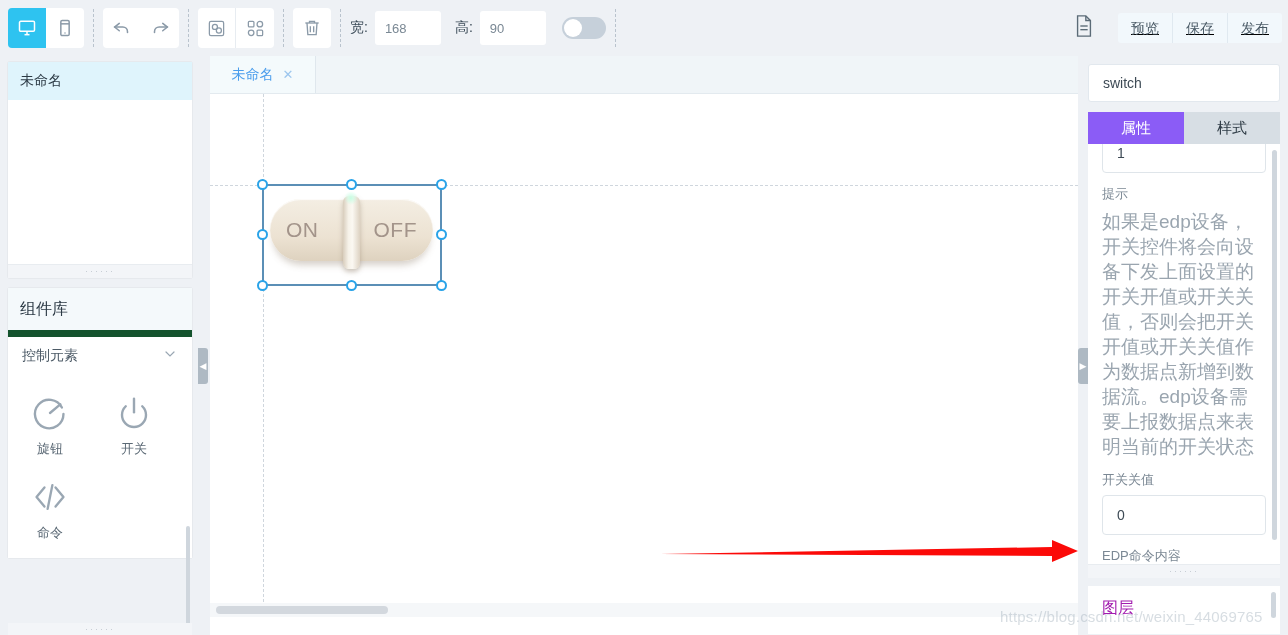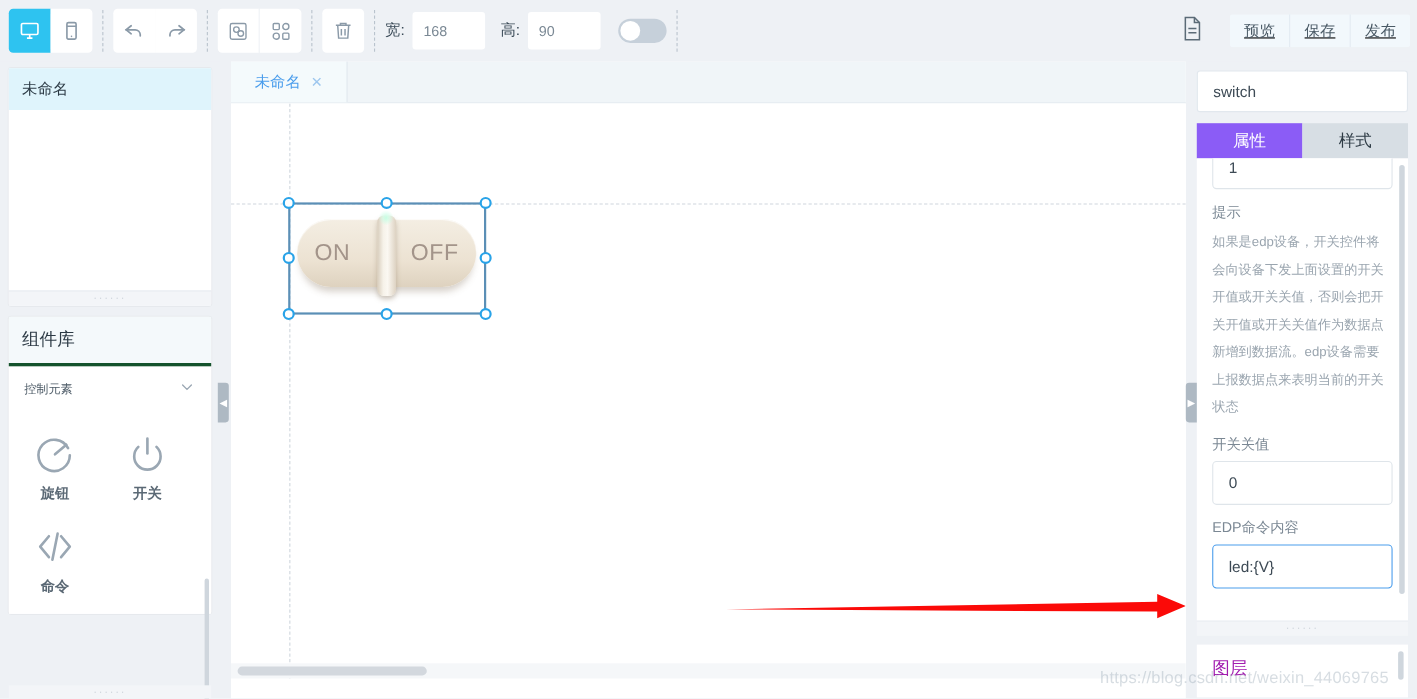--- a/index.html
+++ b/index.html
@@ -88,30 +88,30 @@
   .page-item.selected { background: #dff4fc; }
   .grip {
     height: 14px; display: flex; align-items: center; justify-content: center;
     background: #f3f5f8; border-top: 1px solid #e8ecf0; cursor: ns-resize;
   }
   .grip-dots { letter-spacing: 2px; color: #c2c9d1; font-size: 9px; line-height: 1; }
 
   .lib-body { background: #ffffff; }
   .lib-group-head {
     height: 44px; display: flex; align-items: center; padding: 0 14px;
-    font-size: 11px; color: #4c5a66; border-top: 3px solid #14532d; cursor: pointer;
+    font-size: 14px; color: #4c5a66; border-top: 7px solid #14532d; cursor: pointer;
   }
   .chev { margin-left: auto; color: #9aa7b3; }
   .comp-grid { display: flex; flex-wrap: wrap; padding: 10px 0 6px 0; }
   .comp-item {
     width: 84px; display: flex; flex-direction: column; align-items: center;
     padding: 8px 0 10px 0; cursor: pointer;
   }
   .comp-icon { color: #9aa7b3; height: 42px; display:flex; align-items:center; }
-  .comp-label { font-size: 13px; color: #5b6975; margin-top: 6px; font-weight: bold; }
+  .comp-label { font-size: 13px; color: #5b6975; margin-top: 6px; }
   .lib-scroll {
     position: absolute; right: 10px; top: 470px; width: 4px; height: 120px;
     background: #cfd6dd; border-radius: 2px;
   }
   .lib-bottom-grip {
     position: absolute; left: 8px; right: 8px; bottom: 0; height: 12px;
     background: #f3f5f8; display: flex; align-items: center; justify-content: center;
   }
 
   
@@ -219,21 +219,21 @@
   }
   .rp-field {
     width: 100%; height: 40px; background: #ffffff; border: 1px solid #dfe5ea;
     border-radius: 4px; font-size: 14px; color: #3d4a55; padding: 0 14px;
     font-family: "Liberation Sans", sans-serif; margin-top: 0;
   }
   .rp-field.focused { border-color: #4a9dec; }
   .rp-field.clipped { margin-top: -18px; }
   .rp-label { font-size: 13px; color: #7b8894; margin: 12px 0 6px 0; }
   .rp-help {
-    font-size: 12px; color: #9aa5af; line-height: 25px; word-break: break-all;
+    font-size: 19px; color: #9aa5af; line-height: 25px; word-break: break-all;
   }
   .rp-scroll {
     position: absolute; right: 3px; top: 6px; width: 5px; height: 390px;
     background: #cfd6dd; border-radius: 3px;
   }
   .rp-grip {
     margin: 0 8px; height: 14px; background: #f3f5f8;
     display: flex; align-items: center; justify-content: center;
     border-top: 1px solid #e8ecf0;
   }

